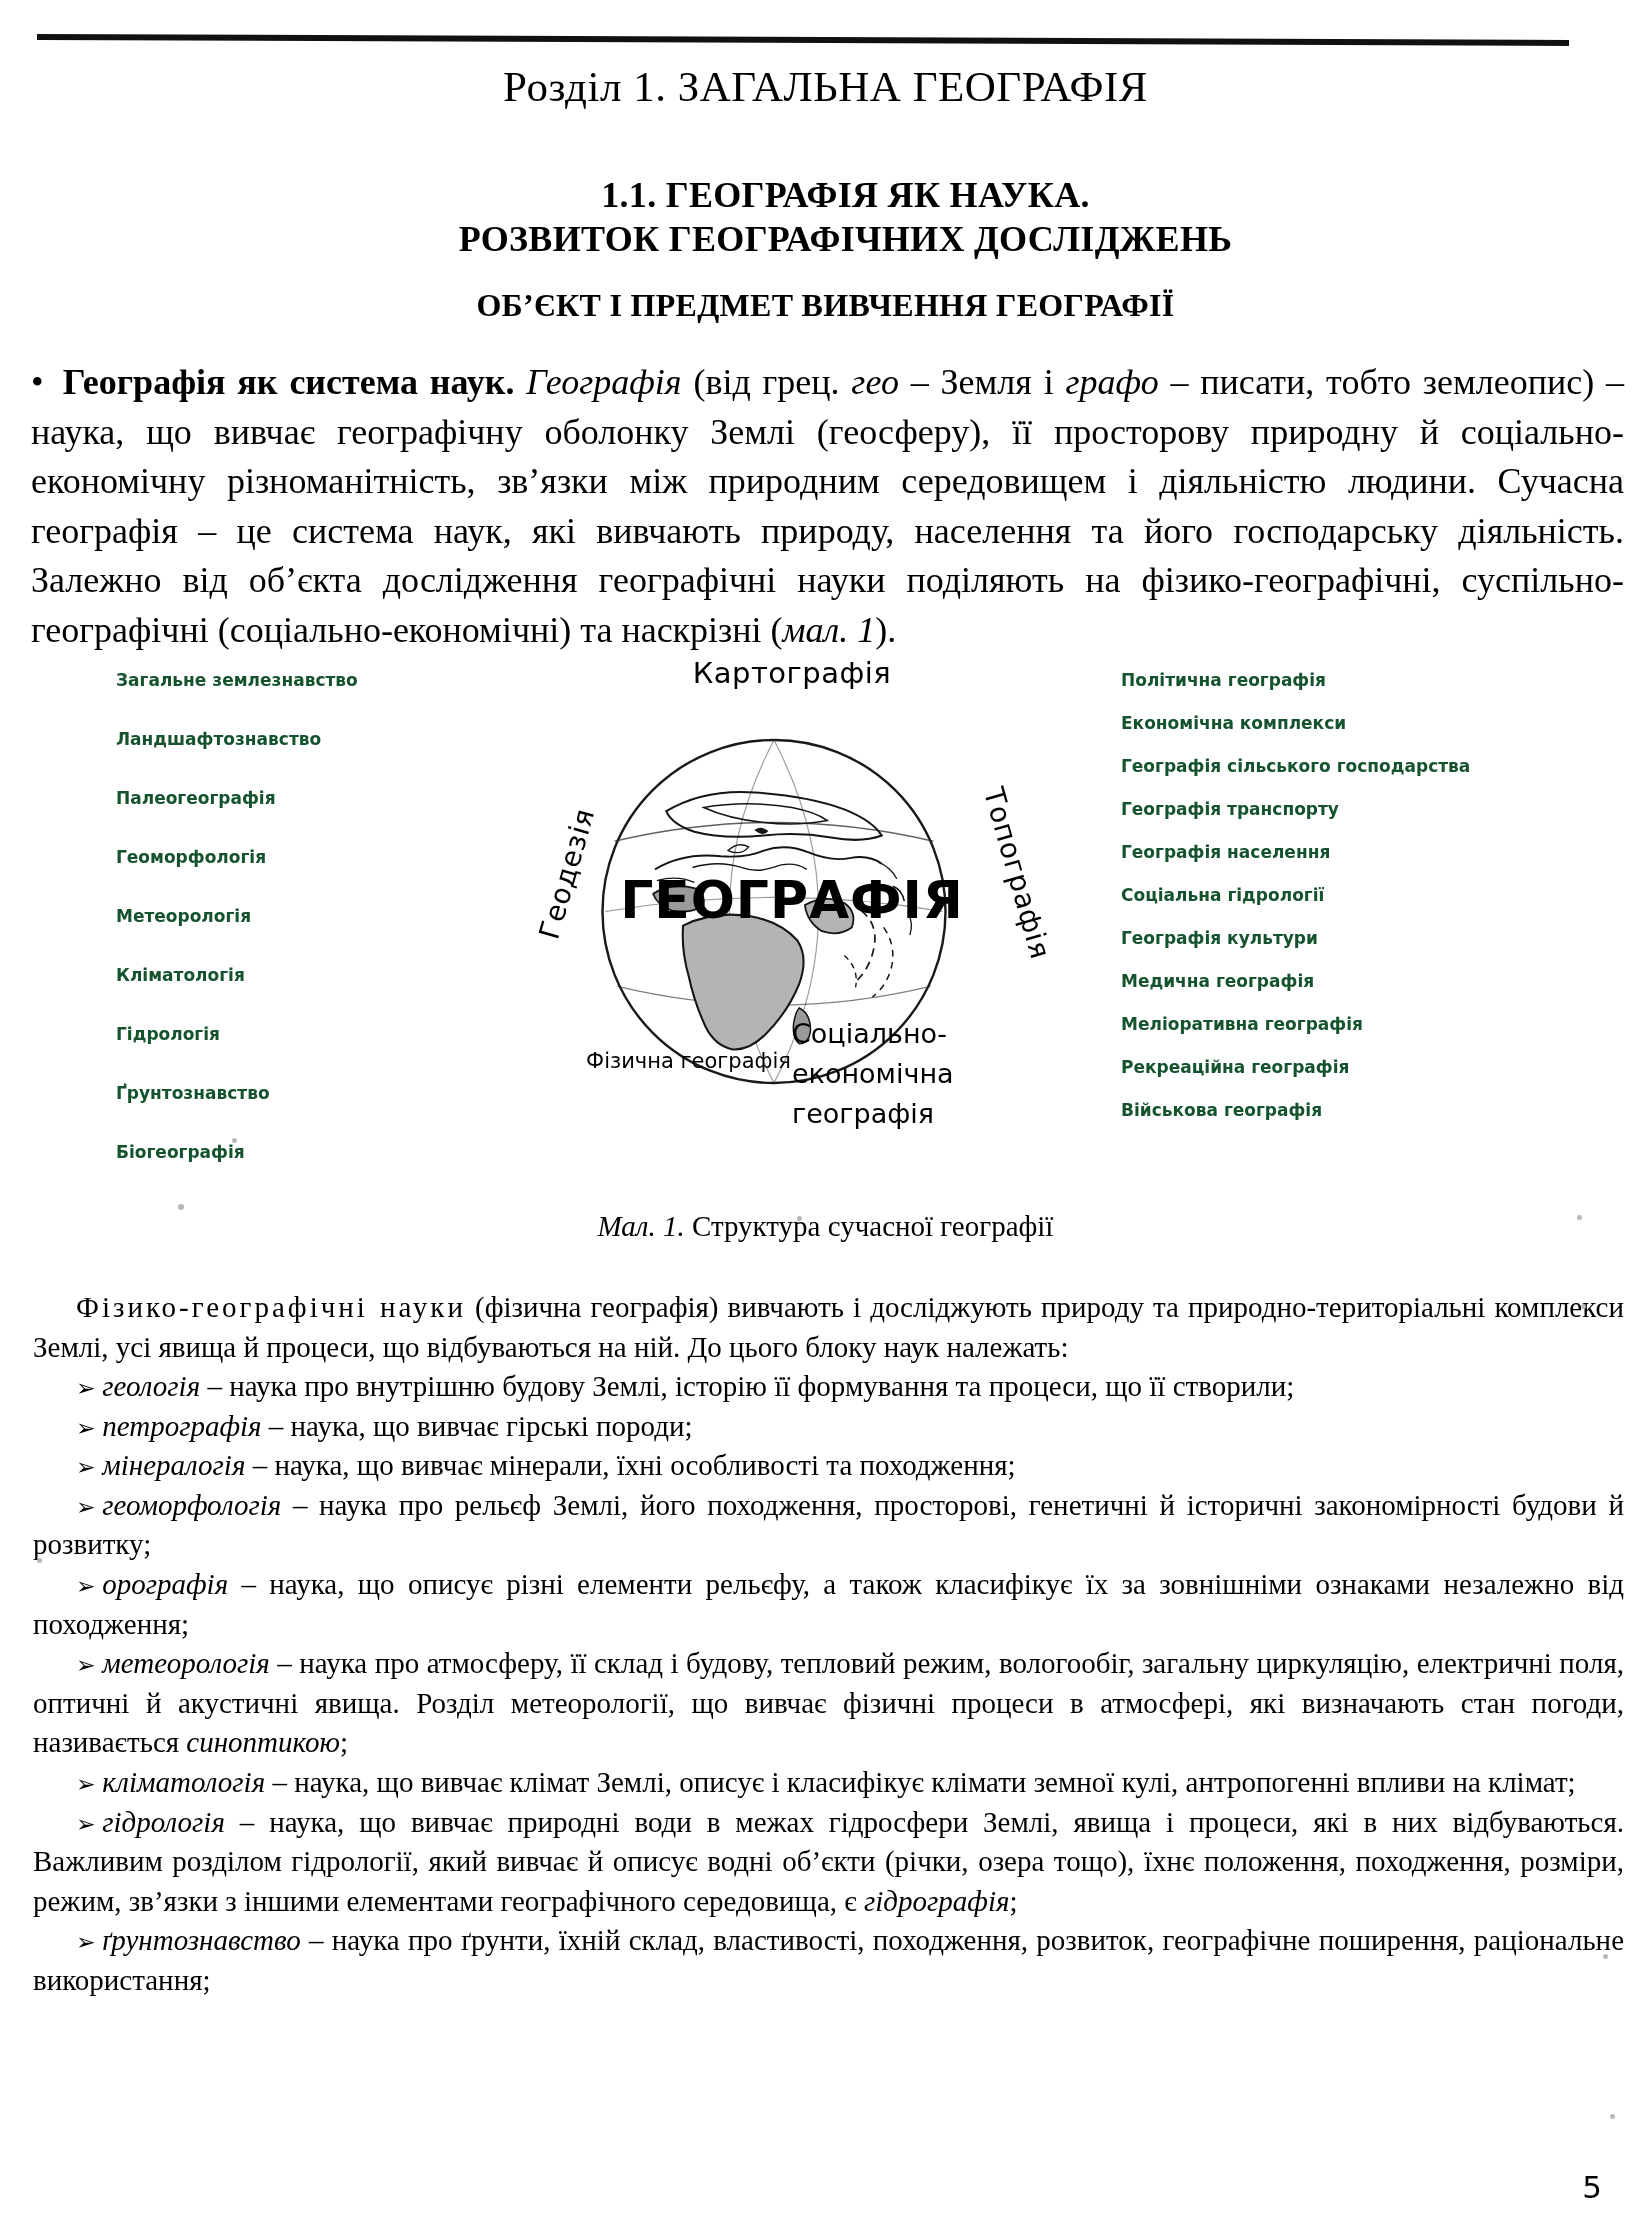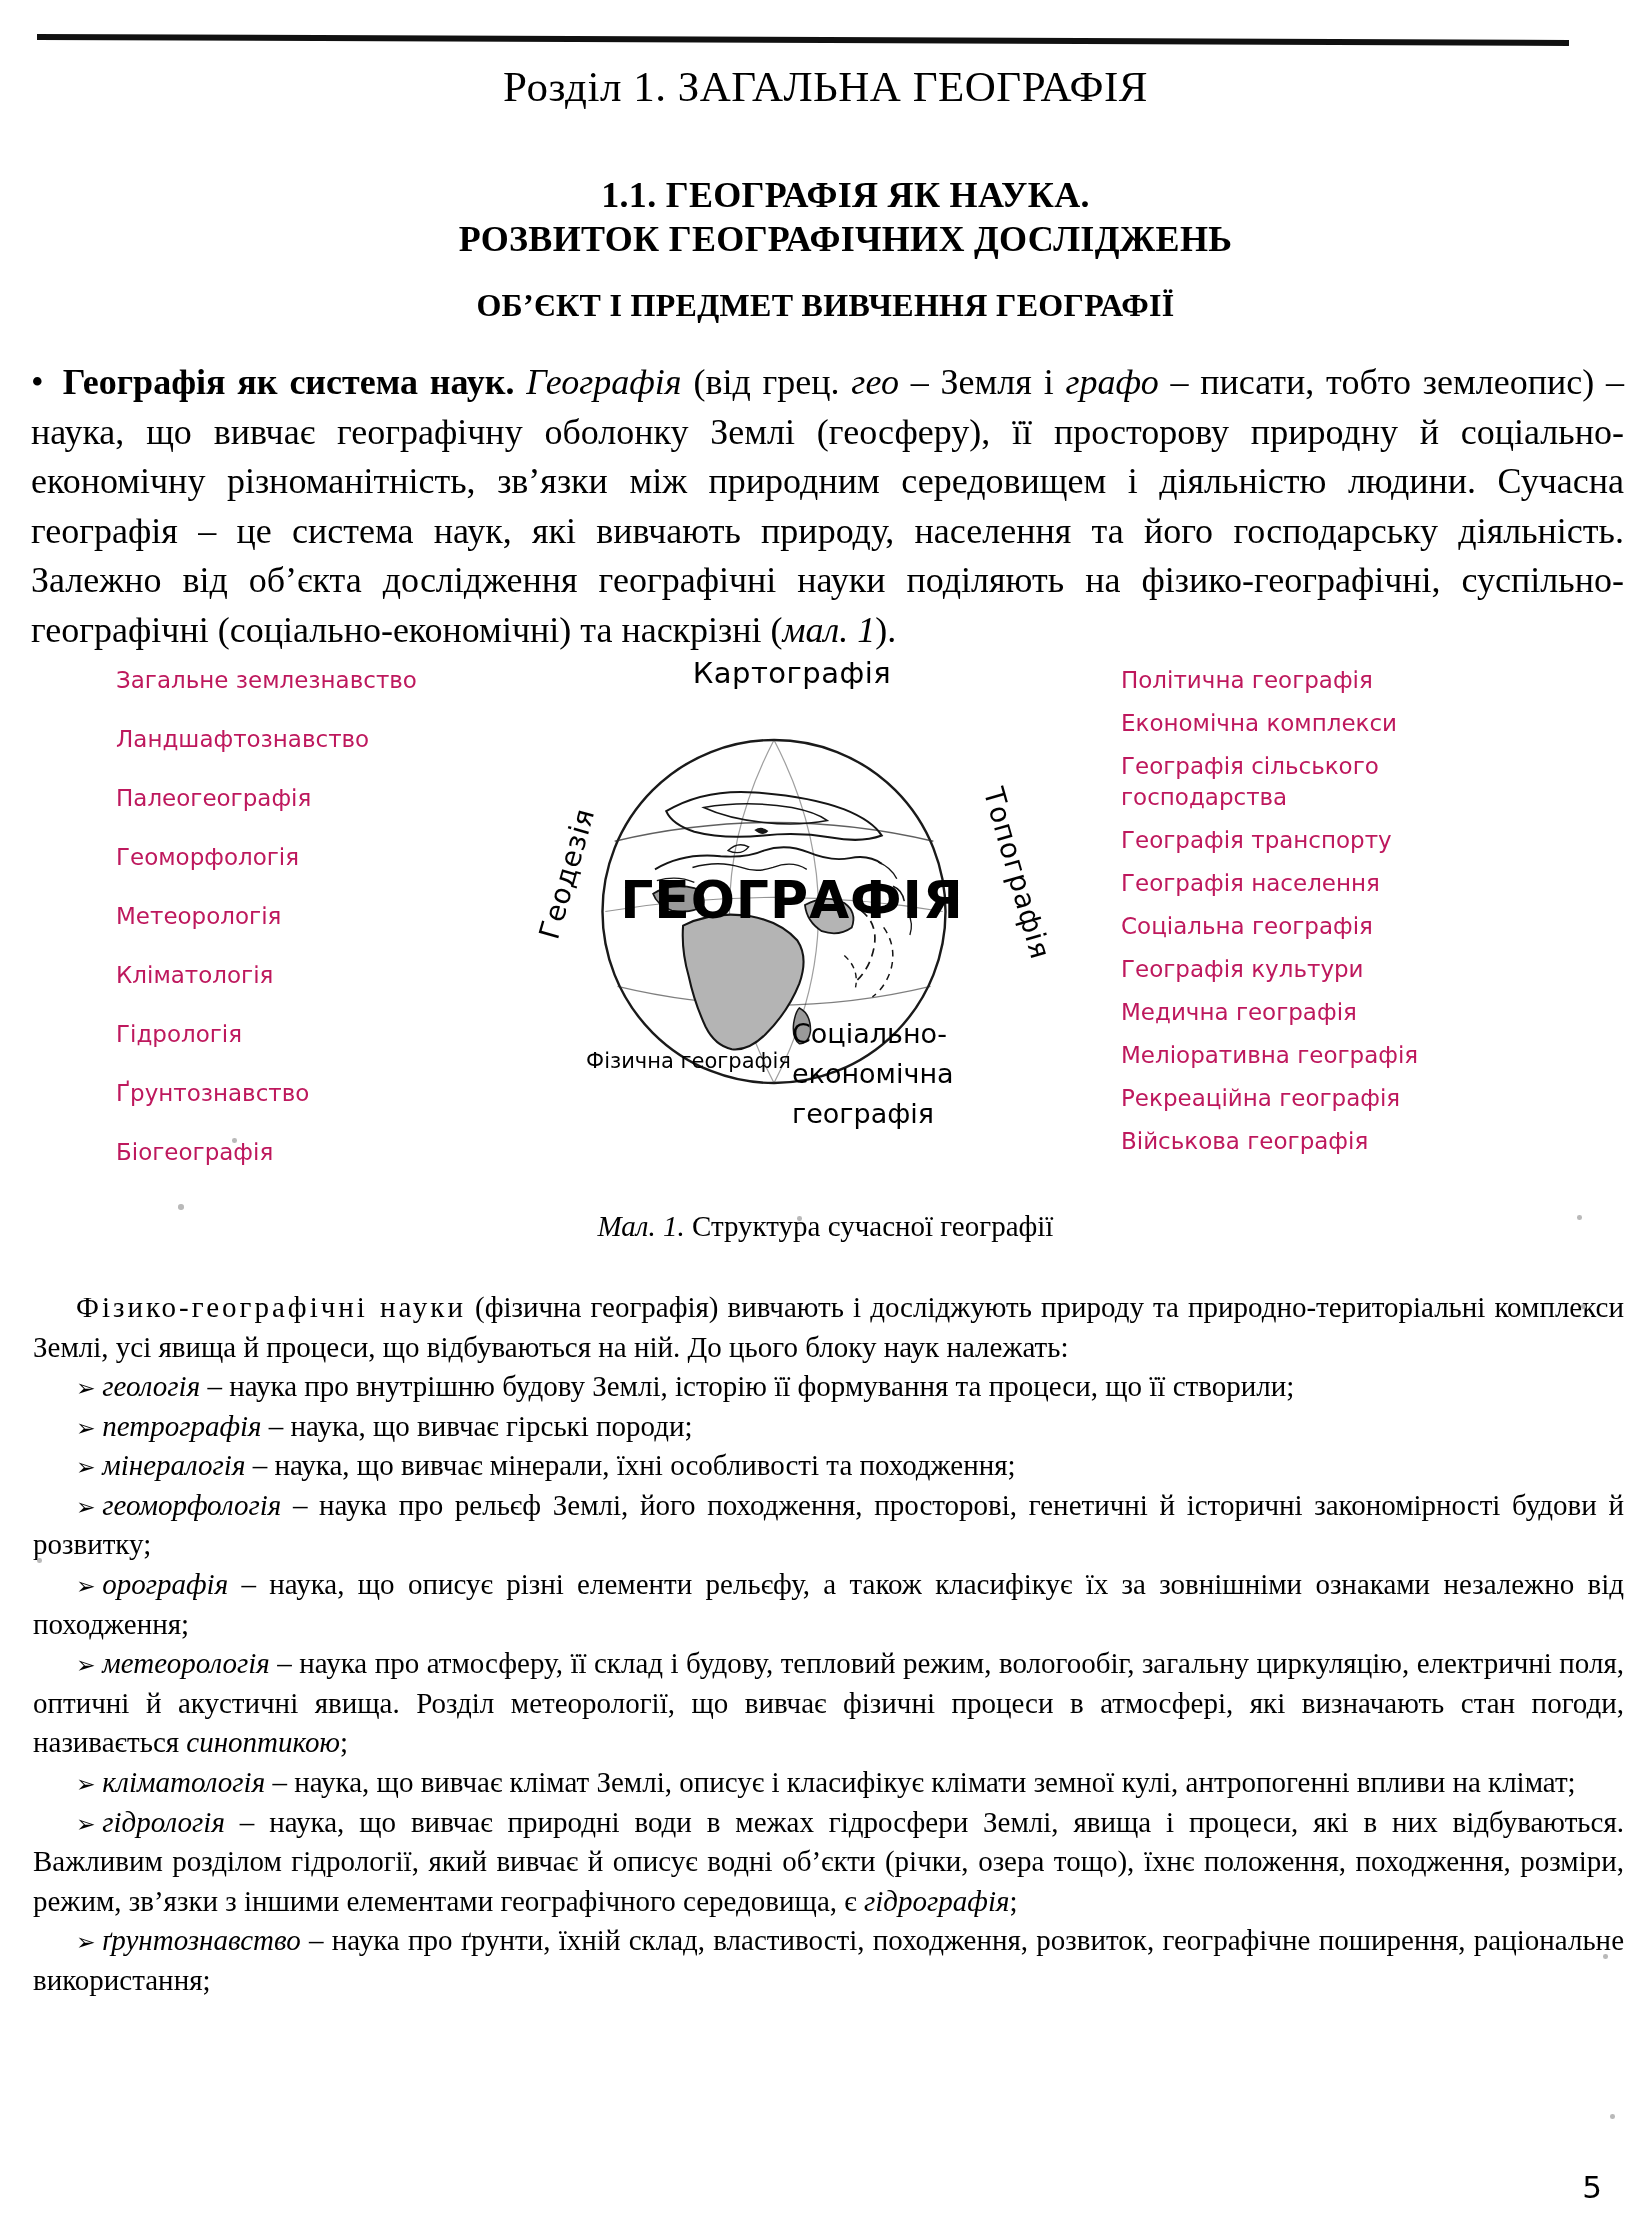--- a/index.html
+++ b/index.html
@@ -94,23 +94,23 @@
   .figure {
     position: absolute;
     left: 0;
     top: 656px;
     width: 1651px;
     height: 562px;
   }
   .fig-col {
     position: absolute;
     font-family: "DejaVu Sans", "Liberation Sans", sans-serif;
-    font-size: 23px;
-    font-weight: 400;
-    color: #be185d;
+    font-size: 17px;
+    font-weight: 700;
+    color: #14532d;
   }
   .fig-col-left {
     left: 116px;
     top: 7.5px;
     width: 375px;
   }
   .fig-col-left .fig-item {
     height: 59px;
     line-height: 32px;
     white-space: nowrap;
@@ -336,21 +336,21 @@
       <div class="lbl lbl-physical">Фізична географія</div>
       <div class="lbl lbl-socioecon">Соціально-економічна географія</div>
     </div>
 
     <div class="fig-col fig-col-right">
       <div class="fig-item">Політична географія</div>
       <div class="fig-item">Економічна комплекси</div>
       <div class="fig-item two-line">Географія сільського господарства</div>
       <div class="fig-item">Географія транспорту</div>
       <div class="fig-item">Географія населення</div>
-      <div class="fig-item">Соціальна географія</div>
+      <div class="fig-item">Соціальна гідрології</div>
       <div class="fig-item">Географія культури</div>
       <div class="fig-item">Медична географія</div>
       <div class="fig-item">Меліоративна географія</div>
       <div class="fig-item">Рекреаційна географія</div>
       <div class="fig-item">Військова географія</div>
     </div>
   </div>
 
   <div class="fig-caption">
     <em class="cap-num">Мал. 1.</em><span> Структура сучасної географії</span>

